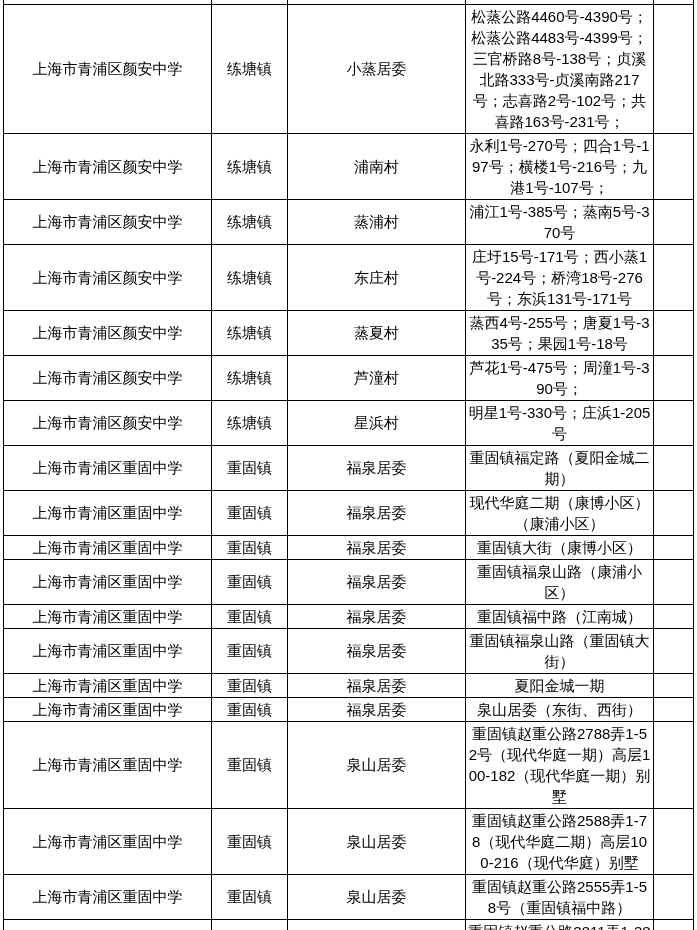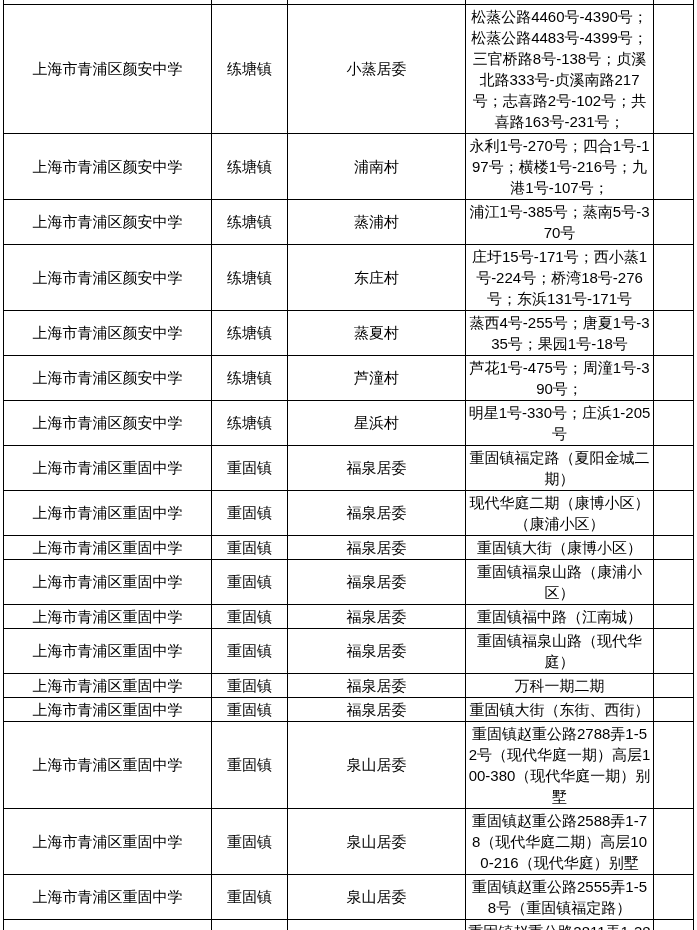--- a/index.html
+++ b/index.html
@@ -146,56 +146,56 @@
     <td>上海市青浦区重固中学</td>
     <td>重固镇</td>
     <td>福泉居委</td>
     <td>重固镇福中路（江南城）</td>
     <td></td>
   </tr>
         <tr>
     <td>上海市青浦区重固中学</td>
     <td>重固镇</td>
     <td>福泉居委</td>
-    <td>重固镇福泉山路（现代华庭）</td>
-    <td></td>
-  </tr>
-        <tr>
-    <td>上海市青浦区重固中学</td>
-    <td>重固镇</td>
-    <td>福泉居委</td>
-    <td>万科一期二期</td>
-    <td></td>
-  </tr>
-        <tr>
-    <td>上海市青浦区重固中学</td>
-    <td>重固镇</td>
-    <td>福泉居委</td>
-    <td>重固镇大街（东街、西街）</td>
-    <td></td>
-  </tr>
-        <tr>
-    <td>上海市青浦区重固中学</td>
-    <td>重固镇</td>
-    <td>泉山居委</td>
-    <td>重固镇赵重公路2788弄1-52号（现代华庭一期）高层100-380（现代华庭一期）别墅</td>
+    <td>重固镇福泉山路（重固镇大街）</td>
+    <td></td>
+  </tr>
+        <tr>
+    <td>上海市青浦区重固中学</td>
+    <td>重固镇</td>
+    <td>福泉居委</td>
+    <td>夏阳金城一期</td>
+    <td></td>
+  </tr>
+        <tr>
+    <td>上海市青浦区重固中学</td>
+    <td>重固镇</td>
+    <td>福泉居委</td>
+    <td>泉山居委（东街、西街）</td>
+    <td></td>
+  </tr>
+        <tr>
+    <td>上海市青浦区重固中学</td>
+    <td>重固镇</td>
+    <td>泉山居委</td>
+    <td>重固镇赵重公路2788弄1-52号（现代华庭一期）高层100-182（现代华庭一期）别墅</td>
     <td></td>
   </tr>
         <tr>
     <td>上海市青浦区重固中学</td>
     <td>重固镇</td>
     <td>泉山居委</td>
     <td>重固镇赵重公路2588弄1-78（现代华庭二期）高层100-216（现代华庭）别墅</td>
     <td></td>
   </tr>
         <tr>
     <td>上海市青浦区重固中学</td>
     <td>重固镇</td>
     <td>泉山居委</td>
-    <td>重固镇赵重公路2555弄1-58号（重固镇福定路）</td>
+    <td>重固镇赵重公路2555弄1-58号（重固镇福中路）</td>
     <td></td>
   </tr>
         <tr>
     <td>上海市青浦区重固中学</td>
     <td>重固镇</td>
     <td>泉山居委</td>
     <td>重固镇赵重公路2811弄1-38号，50-235号（夏阳金城二期）</td>
     <td></td>
   </tr>
     </tbody>

